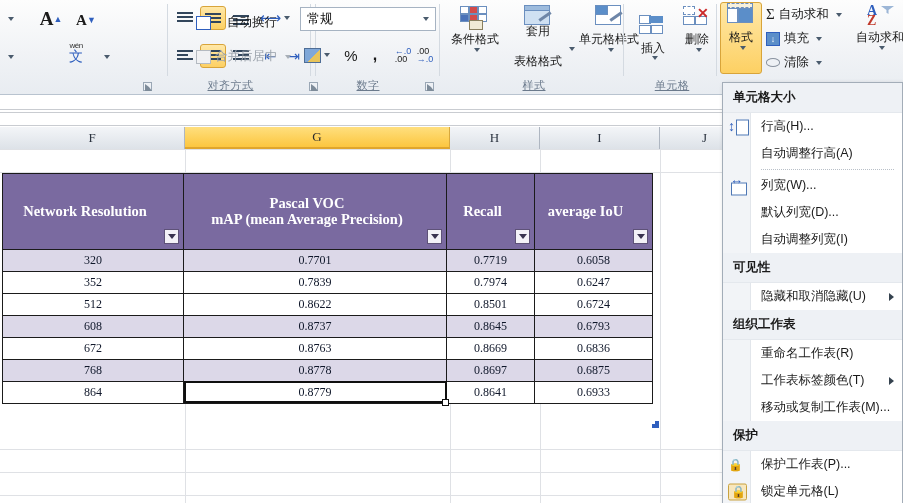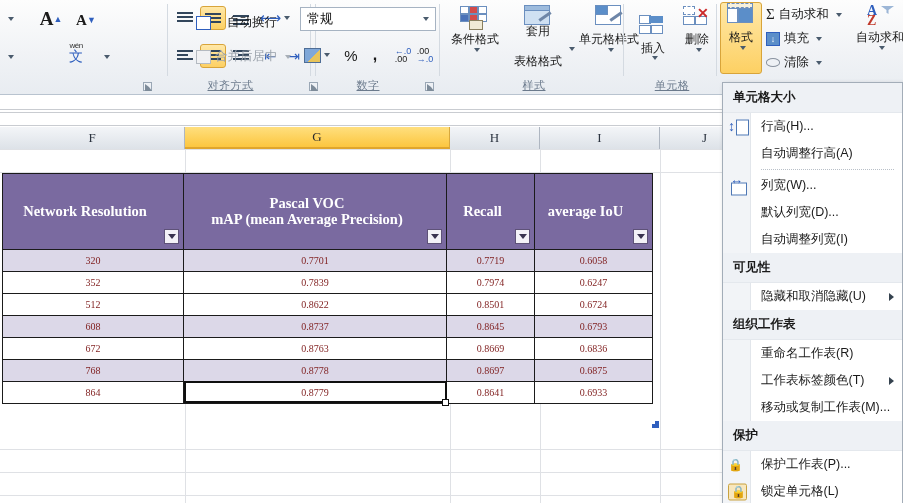--- a/index.html
+++ b/index.html
@@ -125,21 +125,21 @@
     font-family: "Liberation Serif", serif;
   }
   .tbl th {
     background: #7a6aa0; color: #ffffff;
     font-weight: bold; font-size: 14.5px; line-height: 1.15;
     border: 1px solid #1b1b1b; position: relative;
     padding: 4px 22px 4px 6px; text-align: center;
     white-space: pre-line;
   }
   .tbl td {
-    border: 1px solid #1b1b1b; font-size: 10px; color: #7f1d1d;
+    border: 1px solid #1b1b1b; font-size: 12px; color: #0f172a;
     text-align: center; height: 22px; padding: 0 4px; background: #ffffff;
   }
   .tbl tr.band td { background: #dcd8e8; }
   .fdrop {
     position: absolute; right: 4px; bottom: 5px;
     width: 15px; height: 15px; background: #f3f1f7;
     border: 1px solid #5e5278; display: flex;
     align-items: center; justify-content: center;
   }
   .fdrop::after {

